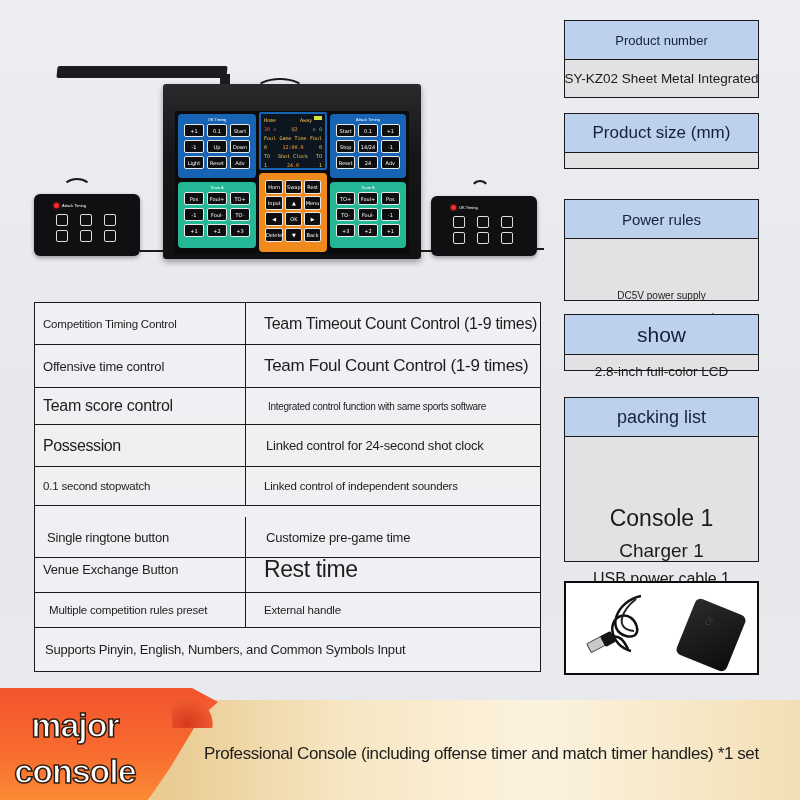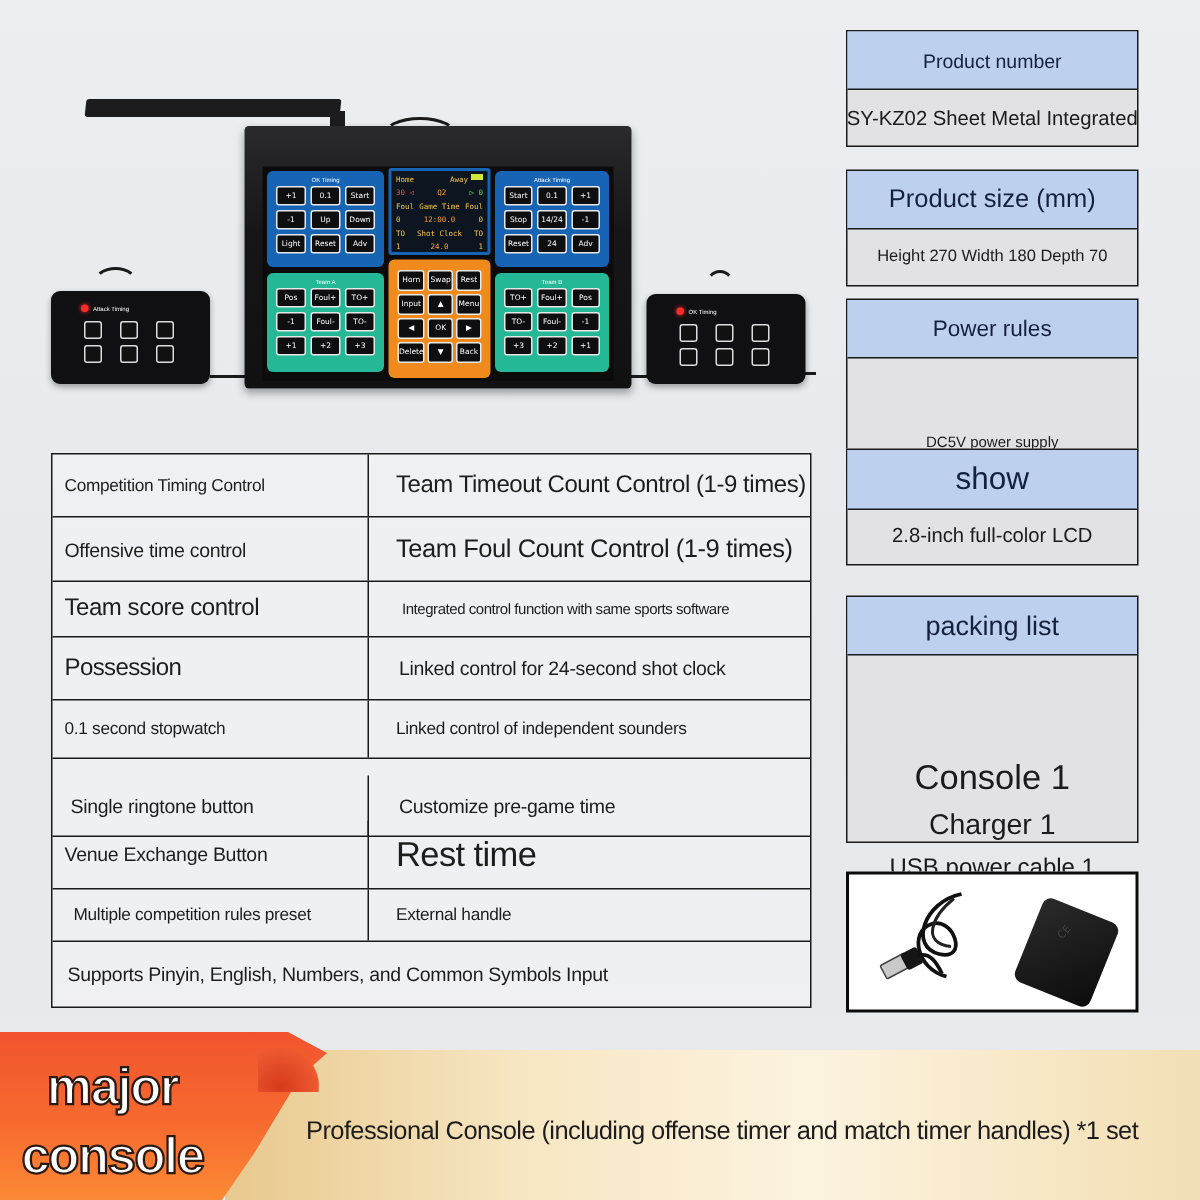--- a/index.html
+++ b/index.html
@@ -327,34 +327,33 @@
   <div class="frow" style="top:325px;height:43px;">
     <div class="fcell full fs-m">Supports Pinyin, English, Numbers, and Common Symbols Input</div>
   </div>
 </div>
 
 <div class="spec-card" style="top:20px;height:78px;">
   <div class="spec-head" style="height:39px;font-size:13px;">Product number</div>
   <div class="spec-body" style="height:36px;font-size:13.5px;">SY-KZ02 Sheet Metal Integrated</div>
 </div>
 
-<div class="spec-card" style="top:113px;height:78px;">
+<div class="spec-card" style="top:113px;height:56px;">
   <div class="spec-head" style="height:39px;font-size:17px;">Product size (mm)</div>
-  <div class="spec-body" style="height:36px;font-size:11px;">Height 270 Width 180 Depth 70</div>
 </div>
 
 <div class="spec-card" style="top:199px;height:102px;">
   <div class="spec-head" style="height:39px;font-size:15px;">Power rules</div>
   <div class="spec-body" style="height:60px;gap:10px;margin-top:37px;">
     <span style="font-size:10px">DC5V power supply</span>
     <span style="font-size:9.5px">Support USB power supply</span>
   </div>
 </div>
 
-<div class="spec-card" style="top:299px;height:78px;">
+<div class="spec-card" style="top:314px;height:57px;">
   <div class="spec-head" style="height:40px;font-size:21px;">show</div>
   <div class="spec-body" style="height:32px;font-size:13.5px;">2.8-inch full-color LCD</div>
 </div>
 
 <div class="spec-card" style="top:397px;height:165px;">
   <div class="spec-head" style="height:39px;font-size:18px;">packing list</div>
   <div class="spec-body" style="height:124px;gap:8px;margin-top:47px;">
     <span style="font-size:23px">Console 1</span>
     <span style="font-size:19px">Charger 1</span>
     <span style="font-size:16px">USB power cable 1</span>

